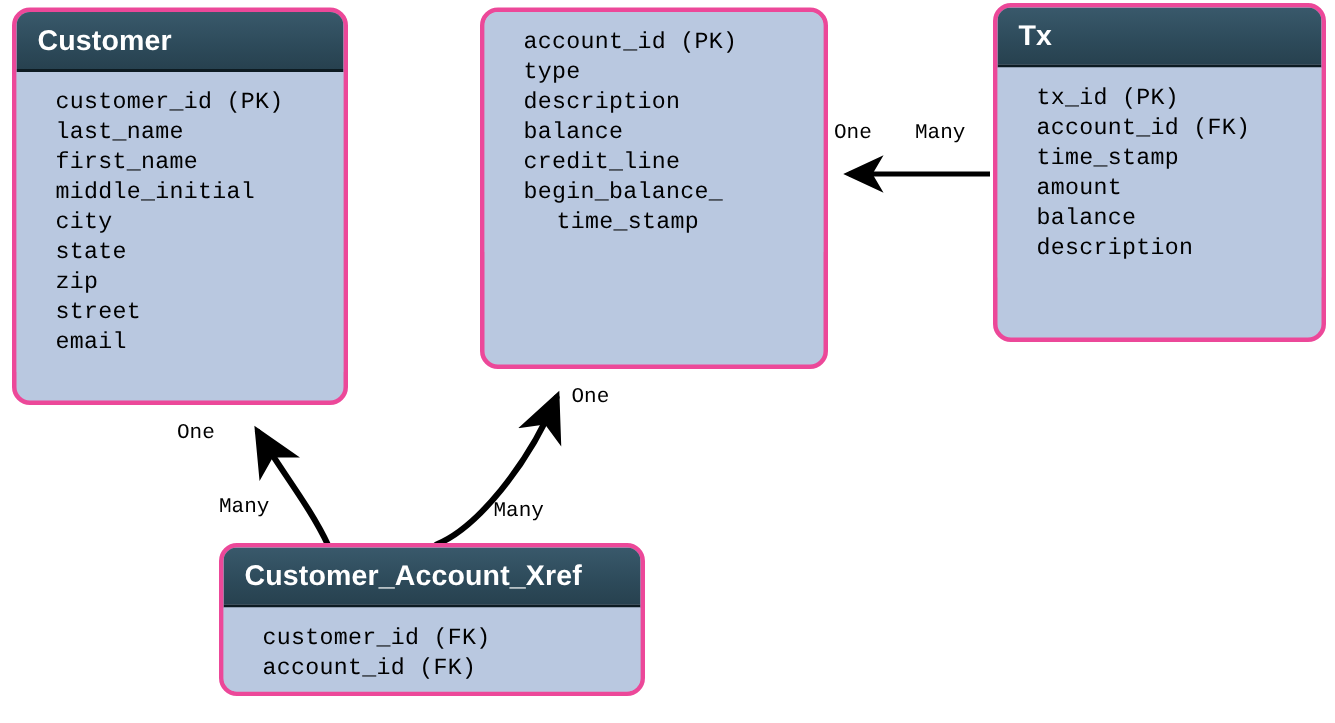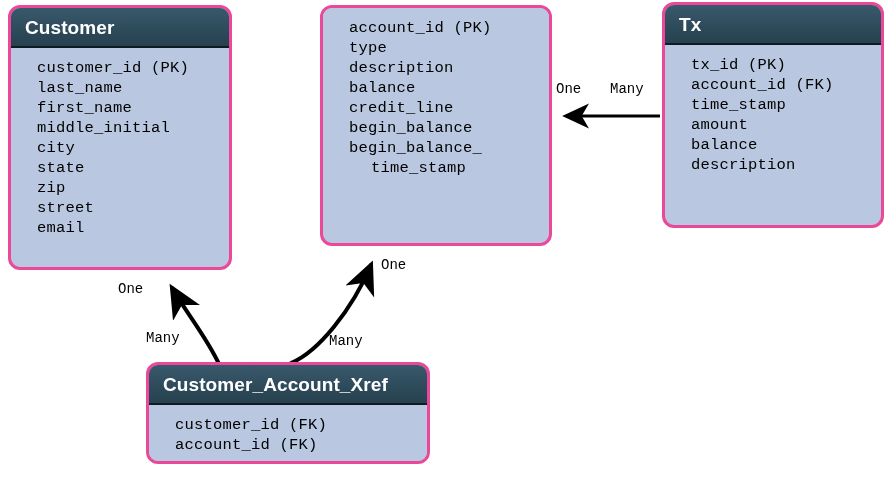--- a/index.html
+++ b/index.html
@@ -125,21 +125,20 @@
     </div>
   </div>
 
   <div class="entity" style="left:320px; top:5px; width:232px; height:241px;">
     <div class="entity-body">
       <div class="field">account_id (PK)</div>
       <div class="field">type</div>
       <div class="field">description</div>
       <div class="field">balance</div>
       <div class="field">credit_line</div>
-      <div class="field">begin_balance</div>
       <div class="field">begin_balance_</div>
       <div class="field indent">time_stamp</div>
     </div>
   </div>
 
   <div class="entity" style="left:662px; top:2px; width:222px; height:226px;">
     <div class="entity-header">
       <span class="entity-title">Tx</span>
     </div>
     <div class="entity-body">

